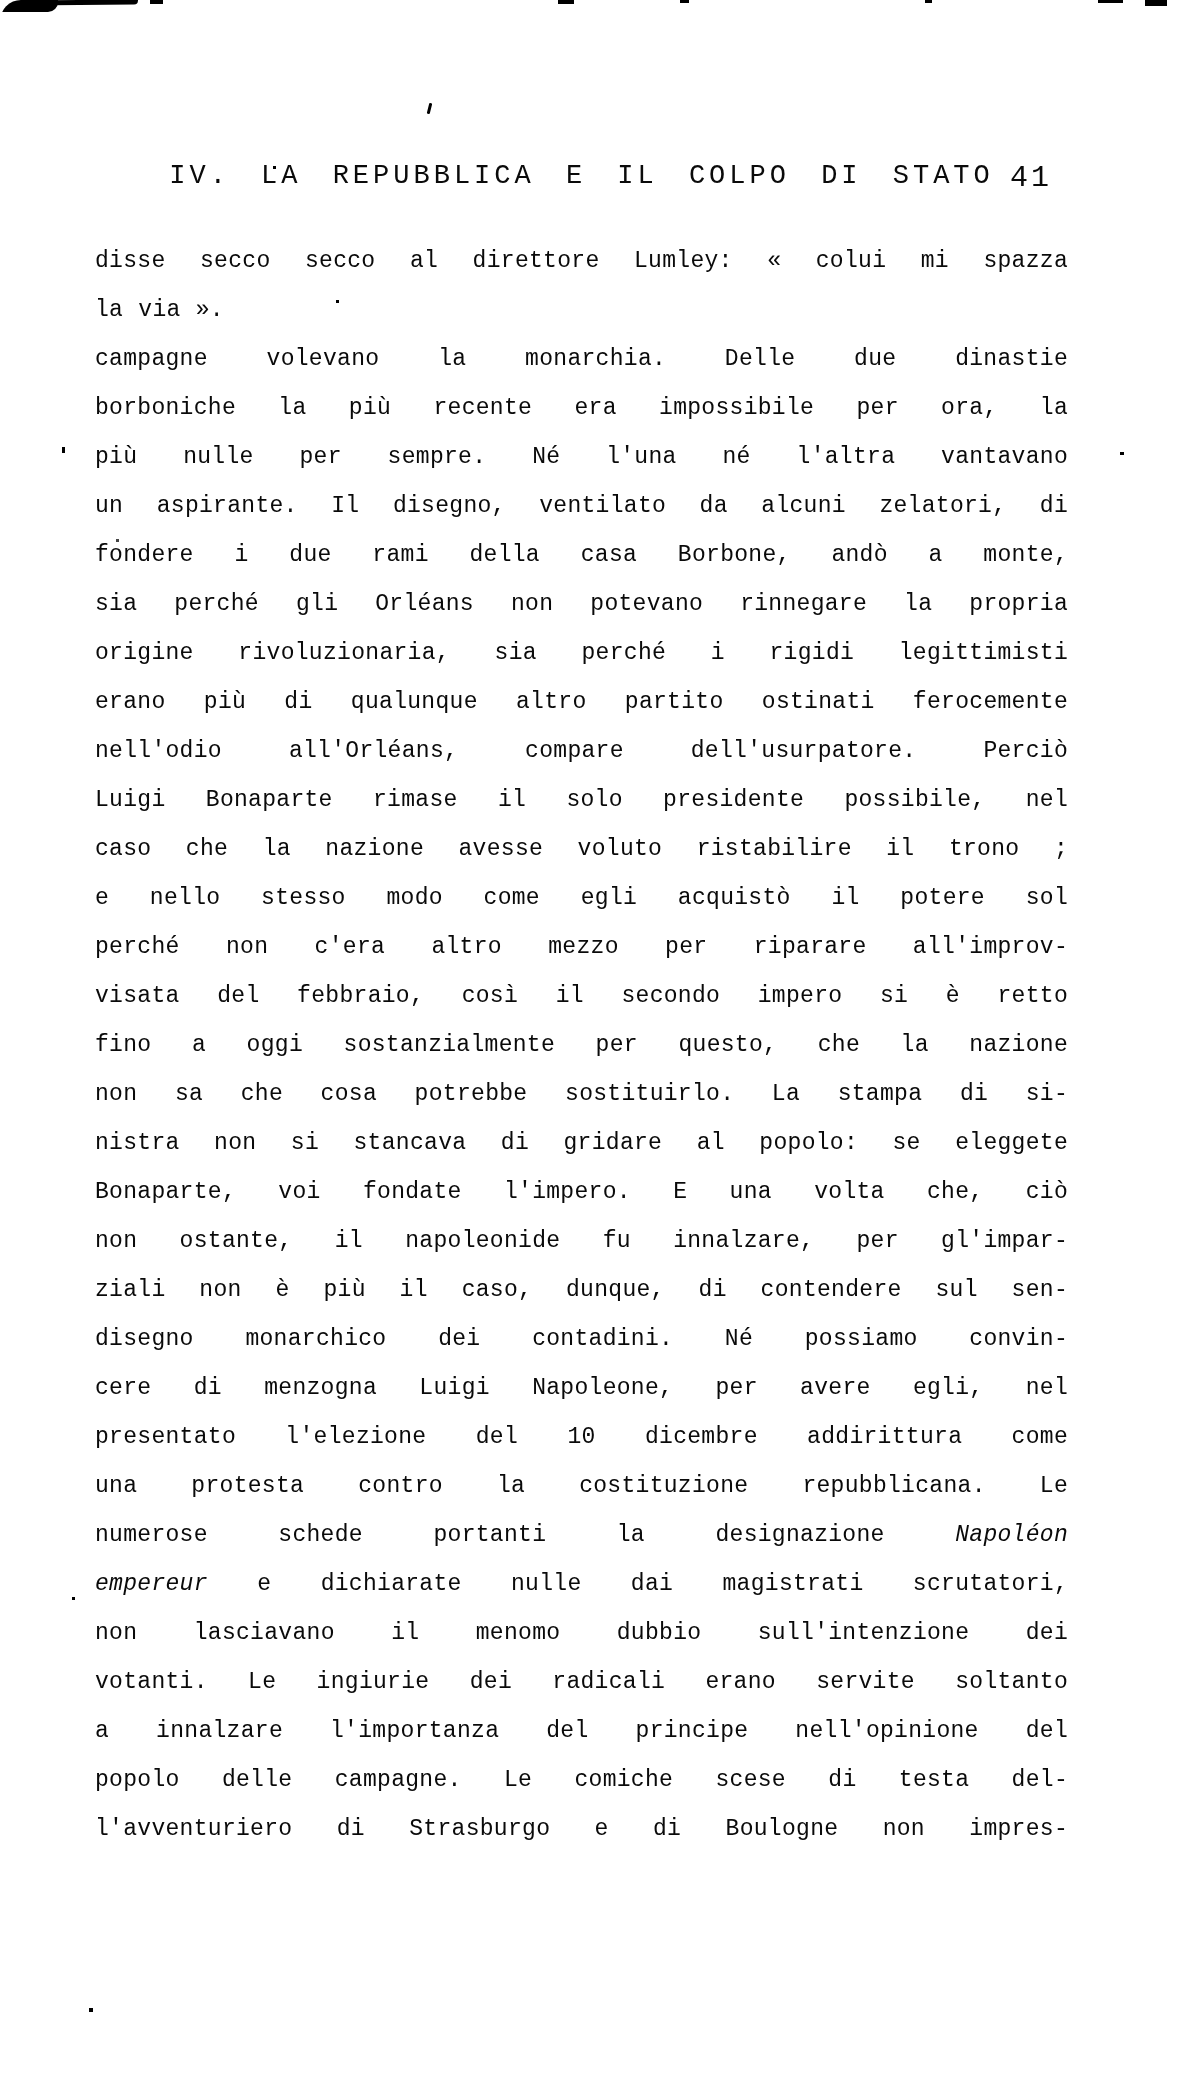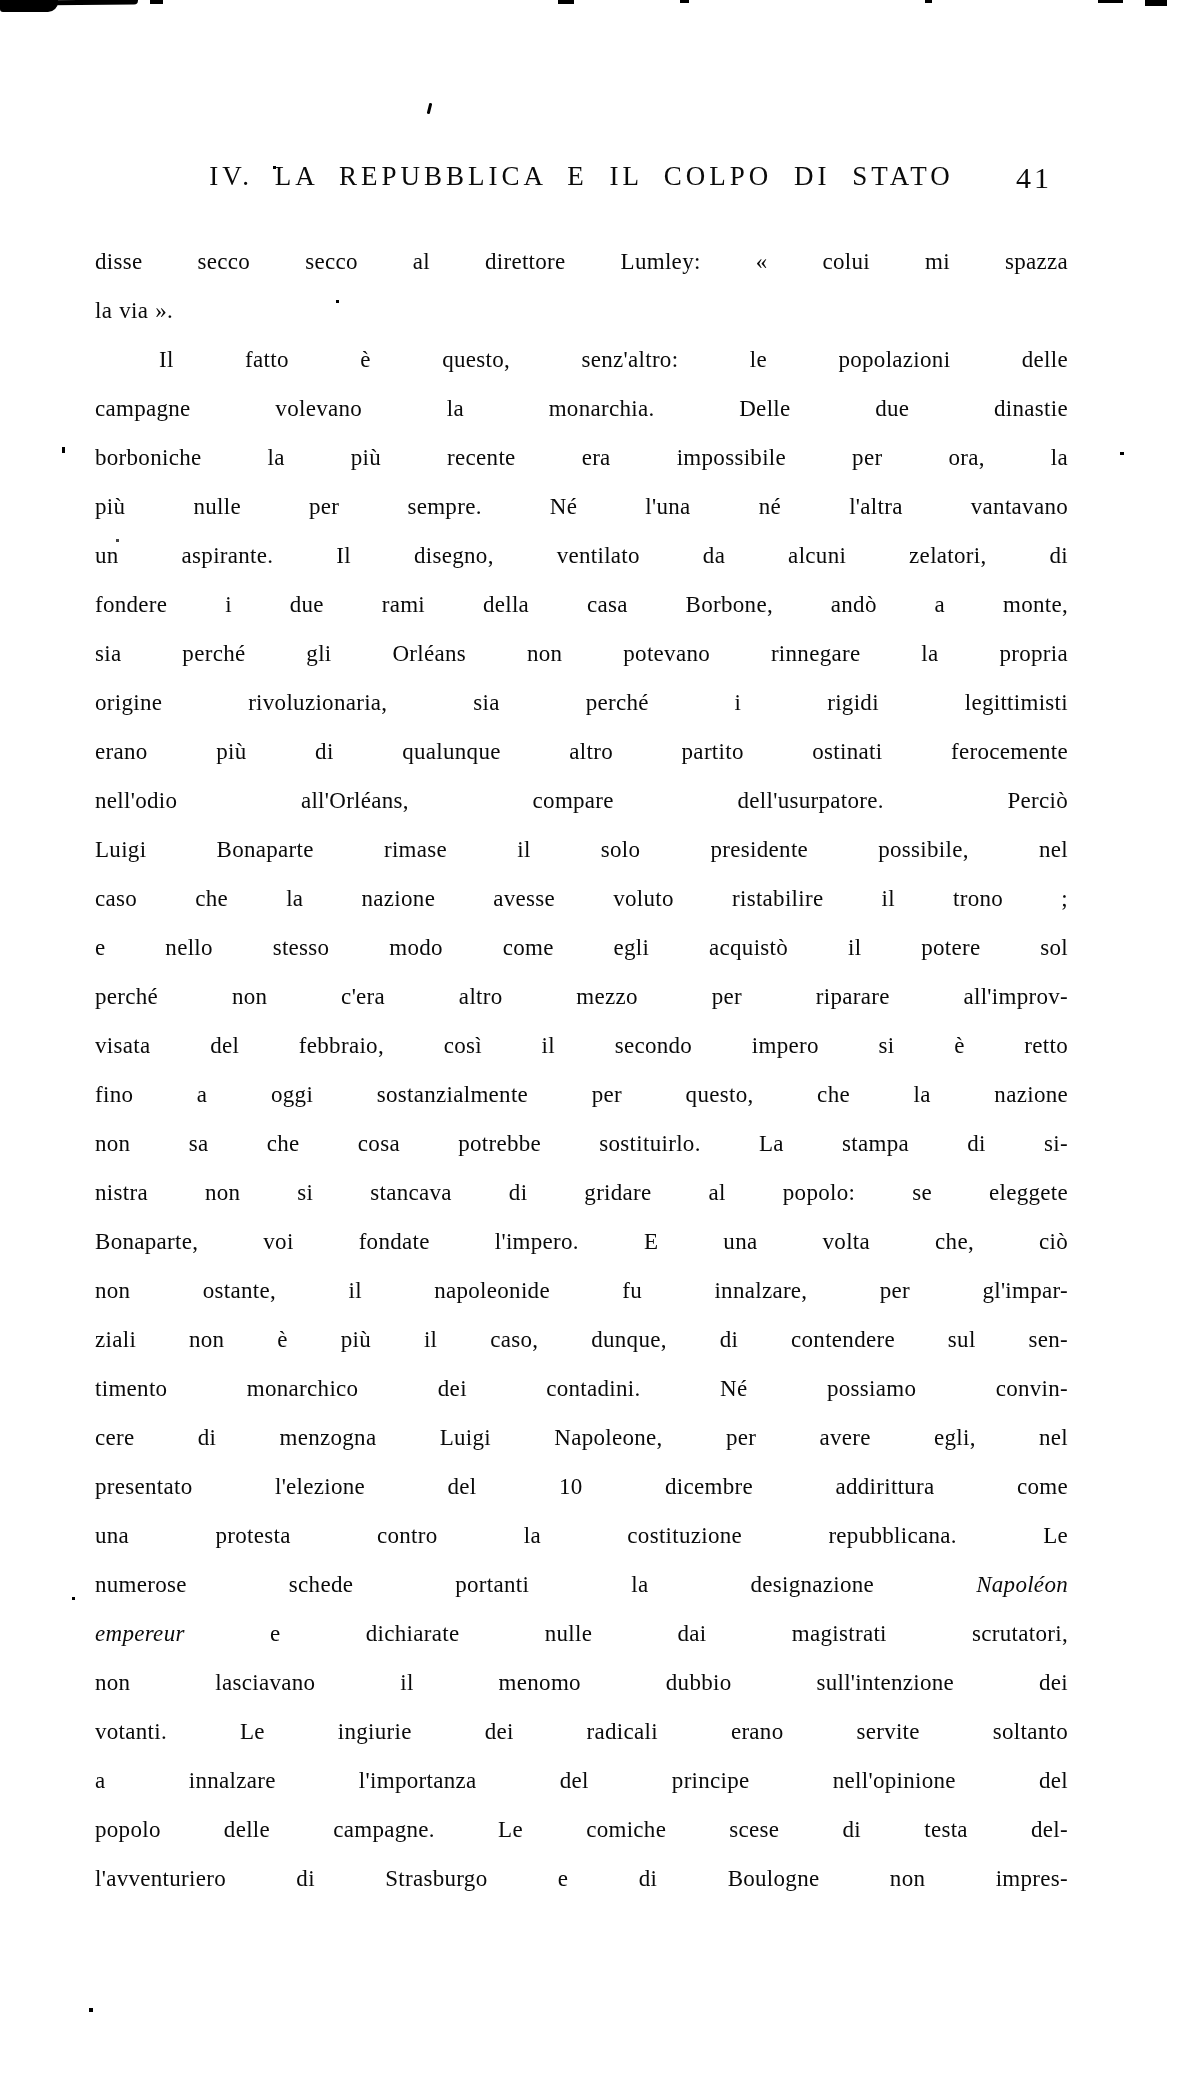--- a/index.html
+++ b/index.html
@@ -2,22 +2,23 @@
 <html><head>
 <meta charset="utf-8">
 <style>
   html, body { margin: 0; padding: 0; background: #ffffff; }
   .page {
     position: relative;
     width: 1200px;
     height: 2100px;
     background: #ffffff;
     overflow: hidden;
-    font-family: Liberation Serif, serif;
+    font-family: Liberation Mono, monospace;
     color: #0a0a0a;
+    border-radius: 21px;
   }
 
   
   .running-head {
     position: absolute;
     left: 95px;
     top: 161px;
     width: 973px;
     height: 40px;
   }
@@ -99,42 +100,41 @@
   <div class="artifact a-dot-7"></div>
 
   <div class="running-head">
     <div class="running-title">IV. LA REPUBBLICA E IL COLPO DI STATO</div>
     <div class="page-number">41</div>
   </div>
 
   <div class="body-text">
     <div class="line">disse secco secco al direttore Lumley: « colui mi spazza</div>
     <div class="line para-end">la via ».</div>
-    <div class="line indent">Il fatto è questo, senz'altro: le popolazioni delle</div>
     <div class="line">campagne volevano la monarchia. Delle due dinastie</div>
     <div class="line">borboniche la più recente era impossibile per ora, la</div>
     <div class="line">più nulle per sempre. Né l'una né l'altra vantavano</div>
     <div class="line">un aspirante. Il disegno, ventilato da alcuni zelatori, di</div>
     <div class="line">fondere i due rami della casa Borbone, andò a monte,</div>
     <div class="line">sia perché gli Orléans non potevano rinnegare la propria</div>
     <div class="line">origine rivoluzionaria, sia perché i rigidi legittimisti</div>
     <div class="line">erano più di qualunque altro partito ostinati ferocemente</div>
     <div class="line">nell'odio all'Orléans, compare dell'usurpatore. Perciò</div>
     <div class="line">Luigi Bonaparte rimase il solo presidente possibile, nel</div>
     <div class="line">caso che la nazione avesse voluto ristabilire il trono ;</div>
     <div class="line">e nello stesso modo come egli acquistò il potere sol</div>
     <div class="line">perché non c'era altro mezzo per riparare all'improv-</div>
     <div class="line">visata del febbraio, così il secondo impero si è retto</div>
     <div class="line">fino a oggi sostanzialmente per questo, che la nazione</div>
     <div class="line">non sa che cosa potrebbe sostituirlo. La stampa di si-</div>
     <div class="line">nistra non si stancava di gridare al popolo: se eleggete</div>
     <div class="line">Bonaparte, voi fondate l'impero. E una volta che, ciò</div>
     <div class="line">non ostante, il napoleonide fu innalzare, per gl'impar-</div>
     <div class="line">ziali non è più il caso, dunque, di contendere sul sen-</div>
-    <div class="line">timento monarchico dei contadini. Né possiamo convin-</div>
+    <div class="line">disegno monarchico dei contadini. Né possiamo convin-</div>
     <div class="line">cere di menzogna Luigi Napoleone, per avere egli, nel</div>
     <div class="line">presentato l'elezione del 10 dicembre addirittura come</div>
     <div class="line">una protesta contro la costituzione repubblicana. Le</div>
     <div class="line"><span>numerose schede portanti la designazione</span> <i>Napoléon</i></div>
     <div class="line"><i>empereur</i> <span>e dichiarate nulle dai magistrati scrutatori,</span></div>
     <div class="line">non lasciavano il menomo dubbio sull'intenzione dei</div>
     <div class="line">votanti. Le ingiurie dei radicali erano servite soltanto</div>
     <div class="line">a innalzare l'importanza del principe nell'opinione del</div>
     <div class="line">popolo delle campagne. Le comiche scese di testa del-</div>
     <div class="line">l'avventuriero di Strasburgo e di Boulogne non impres-</div>

